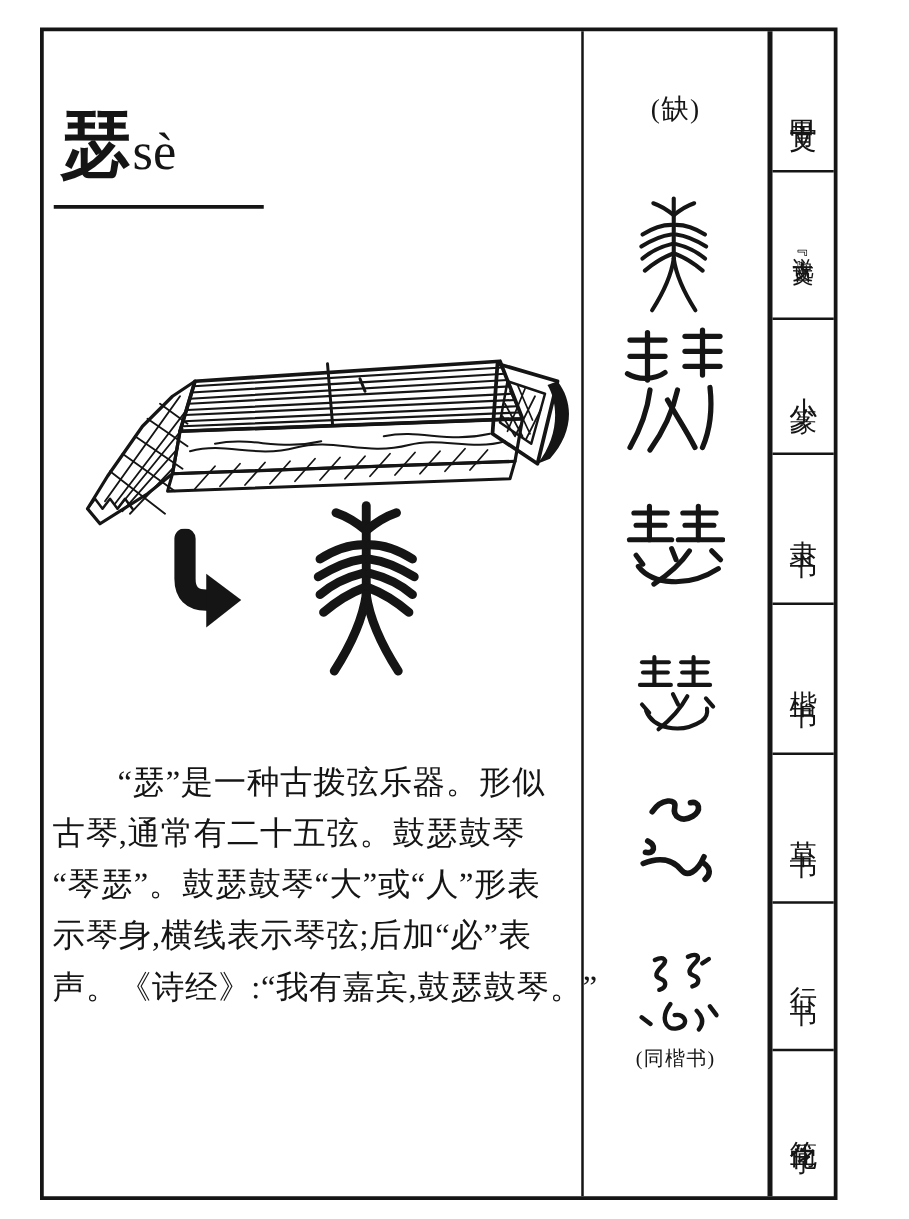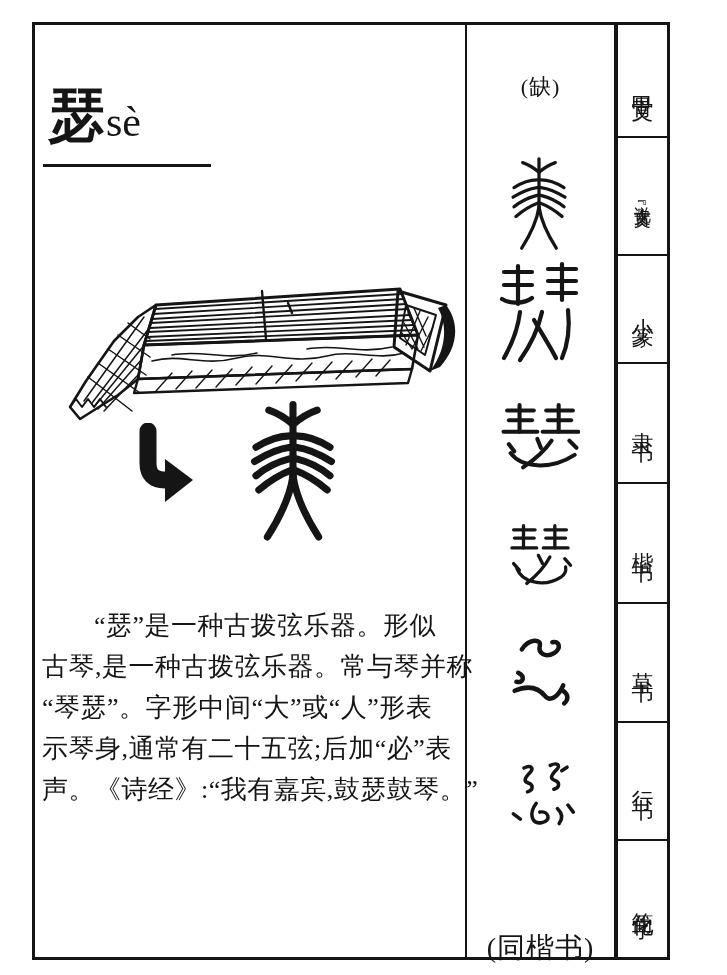--- a/index.html
+++ b/index.html
@@ -27,21 +27,21 @@
   }
   .paragraph .pline{white-space:nowrap;}
   .paragraph .pline.indent{text-indent:2em;}
   
   .mid-pane{
     position:absolute;left:430px;top:0;width:151px;height:100%;
     border-left:2px solid #151515;border-right:2px solid #151515;box-sizing:border-box;
   }
   .mid-note{position:absolute;width:100%;text-align:center;font-size:22px;letter-spacing:1px;}
   .note-top{top:47px;}
-  .note-bottom{top:904px;font-size:28px;}
+  .note-bottom{top:812px;font-size:16px;}
   .form{position:absolute;}
   .form-guwen{left:38px;top:128px;}
   .form-zhuan{left:27px;top:235px;}
   .form-li{left:33px;top:374px;}
   .form-kai{left:40px;top:492px;}
   .form-cao{left:35px;top:608px;}
   .form-xing{left:34px;top:734px;}
   
   .labels-pane{
     position:absolute;left:581px;top:0;width:51px;height:100%;
@@ -128,23 +128,23 @@
         <path d="M37 36 C45 37 54 41 62 46"></path>
         <path d="M37 44 C45 46 54 50 61 56"></path>
         <path d="M36 52 C44 55 52 60 59 66"></path>
         <path d="M35 56 C33 70 26 85 17 99"></path>
         <path d="M35 56 C37 70 44 85 53 99"></path>
       </g>
     </svg>
 
     <div class="paragraph">
       <div class="pline indent">“瑟”是一种古拨弦乐器。形似</div>
-      <div class="pline">古琴,是一种古拨弦乐器。常与琴并称</div>
-      <div class="pline">“琴瑟”。字形中间“大”或“人”形表</div>
-      <div class="pline">示琴身,通常有二十五弦;后加“必”表</div>
+      <div class="pline">古琴,通常有二十五弦。鼓瑟鼓琴</div>
+      <div class="pline">“琴瑟”。鼓瑟鼓琴“大”或“人”形表</div>
+      <div class="pline">示琴身,横线表示琴弦;后加“必”表</div>
       <div class="pline">声。《诗经》:“我有嘉宾,鼓瑟鼓琴。”</div>
     </div>
   </div>
 
   <div class="mid-pane">
 
     <div class="mid-note note-top">(缺)</div>
 
     <svg class="form form-guwen" width="68" height="100" viewBox="0 0 70 104">
       <g class="s" stroke-width="3.4">

